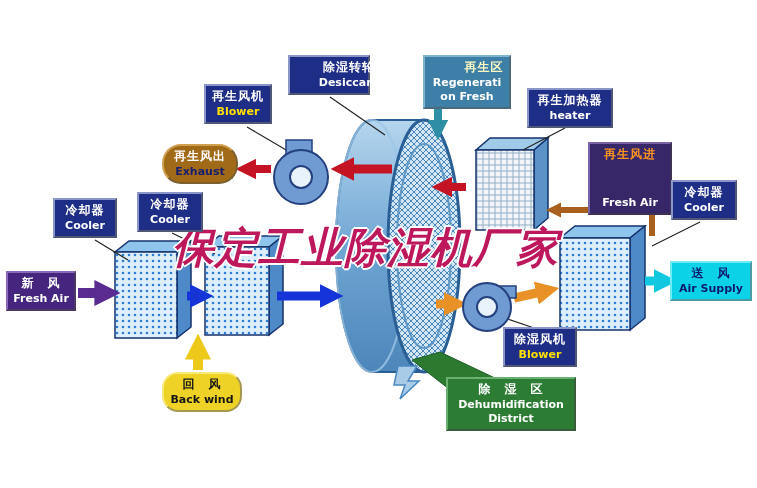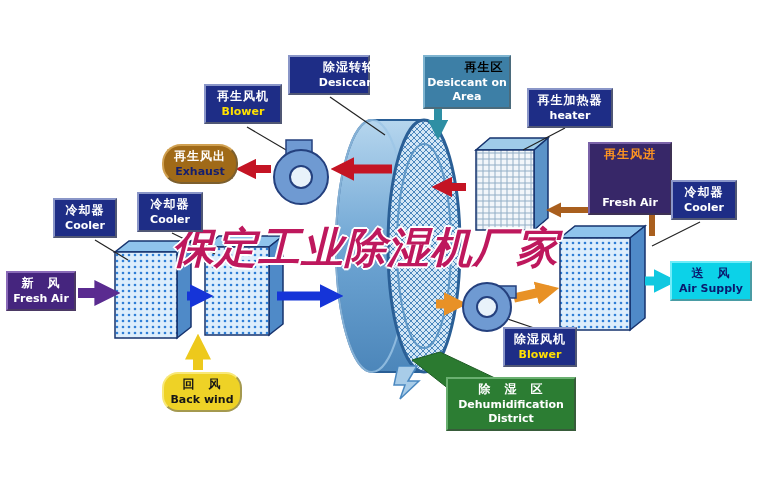--- a/index.html
+++ b/index.html
@@ -6,21 +6,21 @@
   #stage{position:relative;width:757px;height:488px;background:#ffffff;overflow:hidden;
          font-family:"DejaVu Sans",sans-serif;}
   #diagram-svg{position:absolute;left:0;top:0;z-index:1;}
   .label{position:absolute;z-index:10;display:flex;flex-direction:column;align-items:center;
          justify-content:center;text-align:center;font-weight:bold;box-sizing:border-box;
          padding:3px 2px;line-height:1.3;min-height:36px;}
   .label .zh{font-size:12px;letter-spacing:1px;white-space:nowrap;}
   .label .en{font-size:11px;}
   .navy{background:#1e2d86;color:#ffffff;border:2px outset #8a96c8;}
   .steel{background:#3d7fa6;border:2px outset #7fb4d0;}
-  .steel .zh{color:#000000;margin-left:34px;} .steel .en{color:#ffffff;}
+  .steel .zh{color:#fef9c3;margin-left:34px;} .steel .en{color:#ffffff;}
   .brown{background:#a06a18;border:2px outset #d0a050;} .brown .zh{color:#ffffff;} .brown .en{color:#141e6e;}
   .purple{background:#45257e;color:#ffffff;border:2px outset #8a6ab8;}
   .purpledark{background:#372768;border:2px outset #7a62a8;gap:33px;}
   .purpledark .zh{color:#ff9420;} .purpledark .en{color:#ffffff;}
   .yellowbox{background:#eed226;color:#161616;border:2px outset #f8e878;}
   .cyanbox{background:#0cd2e8;color:#0a1a6e;border:2px outset #70ecf8;}
   .greenbox{background:#2c7d33;color:#ffffff;border:2px outset #6ab070;}
   .en-yellow .en{color:#ffe000;}
   #watermark{position:absolute;left:172px;top:220px;z-index:6;font-size:42px;font-weight:bold;
              font-style:italic;color:#be185d;white-space:nowrap;letter-spacing:1px;
@@ -152,24 +152,24 @@
 
   <div id="watermark">保定工业除湿机厂家</div>
 
   <div class="label navy" style="left:288px;top:55px;width:82px;padding-left:42px;">
     <span class="zh">除湿转轮</span>
     <span class="en">Desiccant</span>
   </div>
 
   <div class="label steel" style="left:423px;top:55px;width:88px;">
     <span class="zh">再生区</span>
-    <span class="en">Desiccant on Area</span>
-  </div>
-
-  <div class="label navy en-yellow" style="left:204px;top:84px;width:78px;">
+    <span class="en">Regenerati on Fresh</span>
+  </div>
+
+  <div class="label navy en-yellow" style="left:204px;top:84px;width:68px;">
     <span class="zh">再生风机</span>
     <span class="en">Blower</span>
   </div>
 
   <div class="label navy" style="left:527px;top:88px;width:86px;">
     <span class="zh">再生加热器</span>
     <span class="en">heater</span>
   </div>
 
   <div class="label brown" style="left:162px;top:144px;width:76px;border-radius:19px;">

